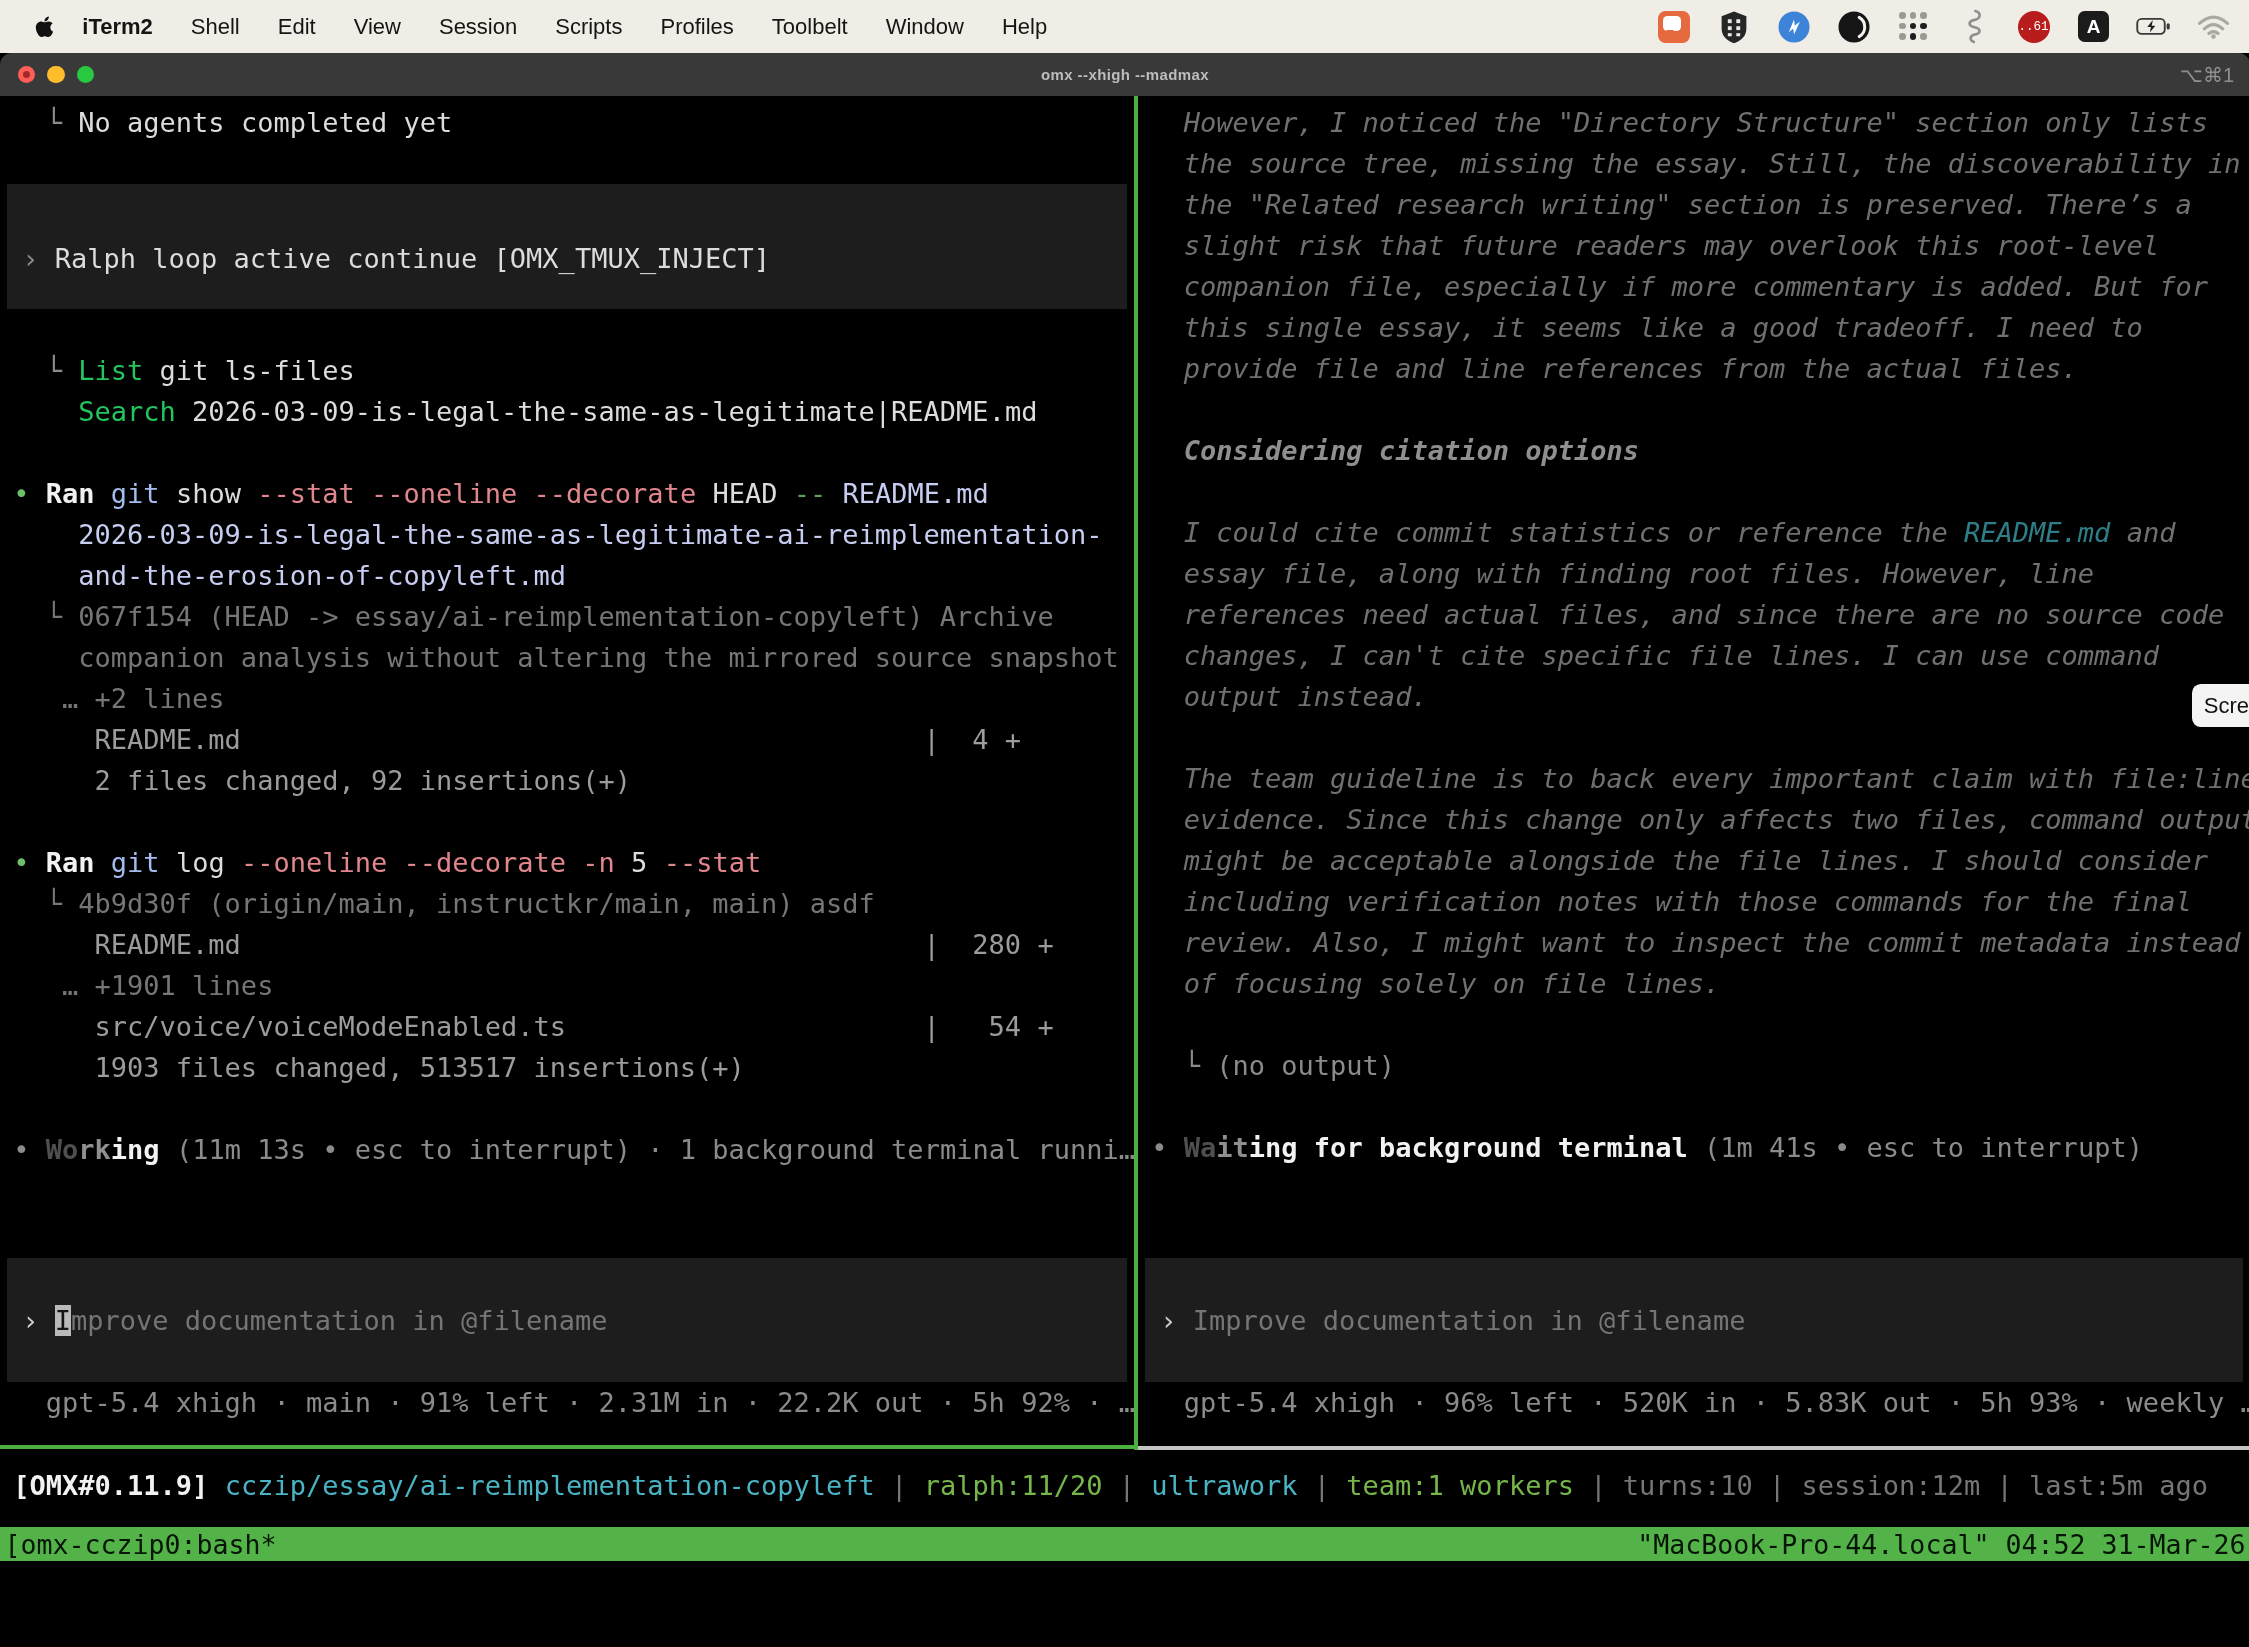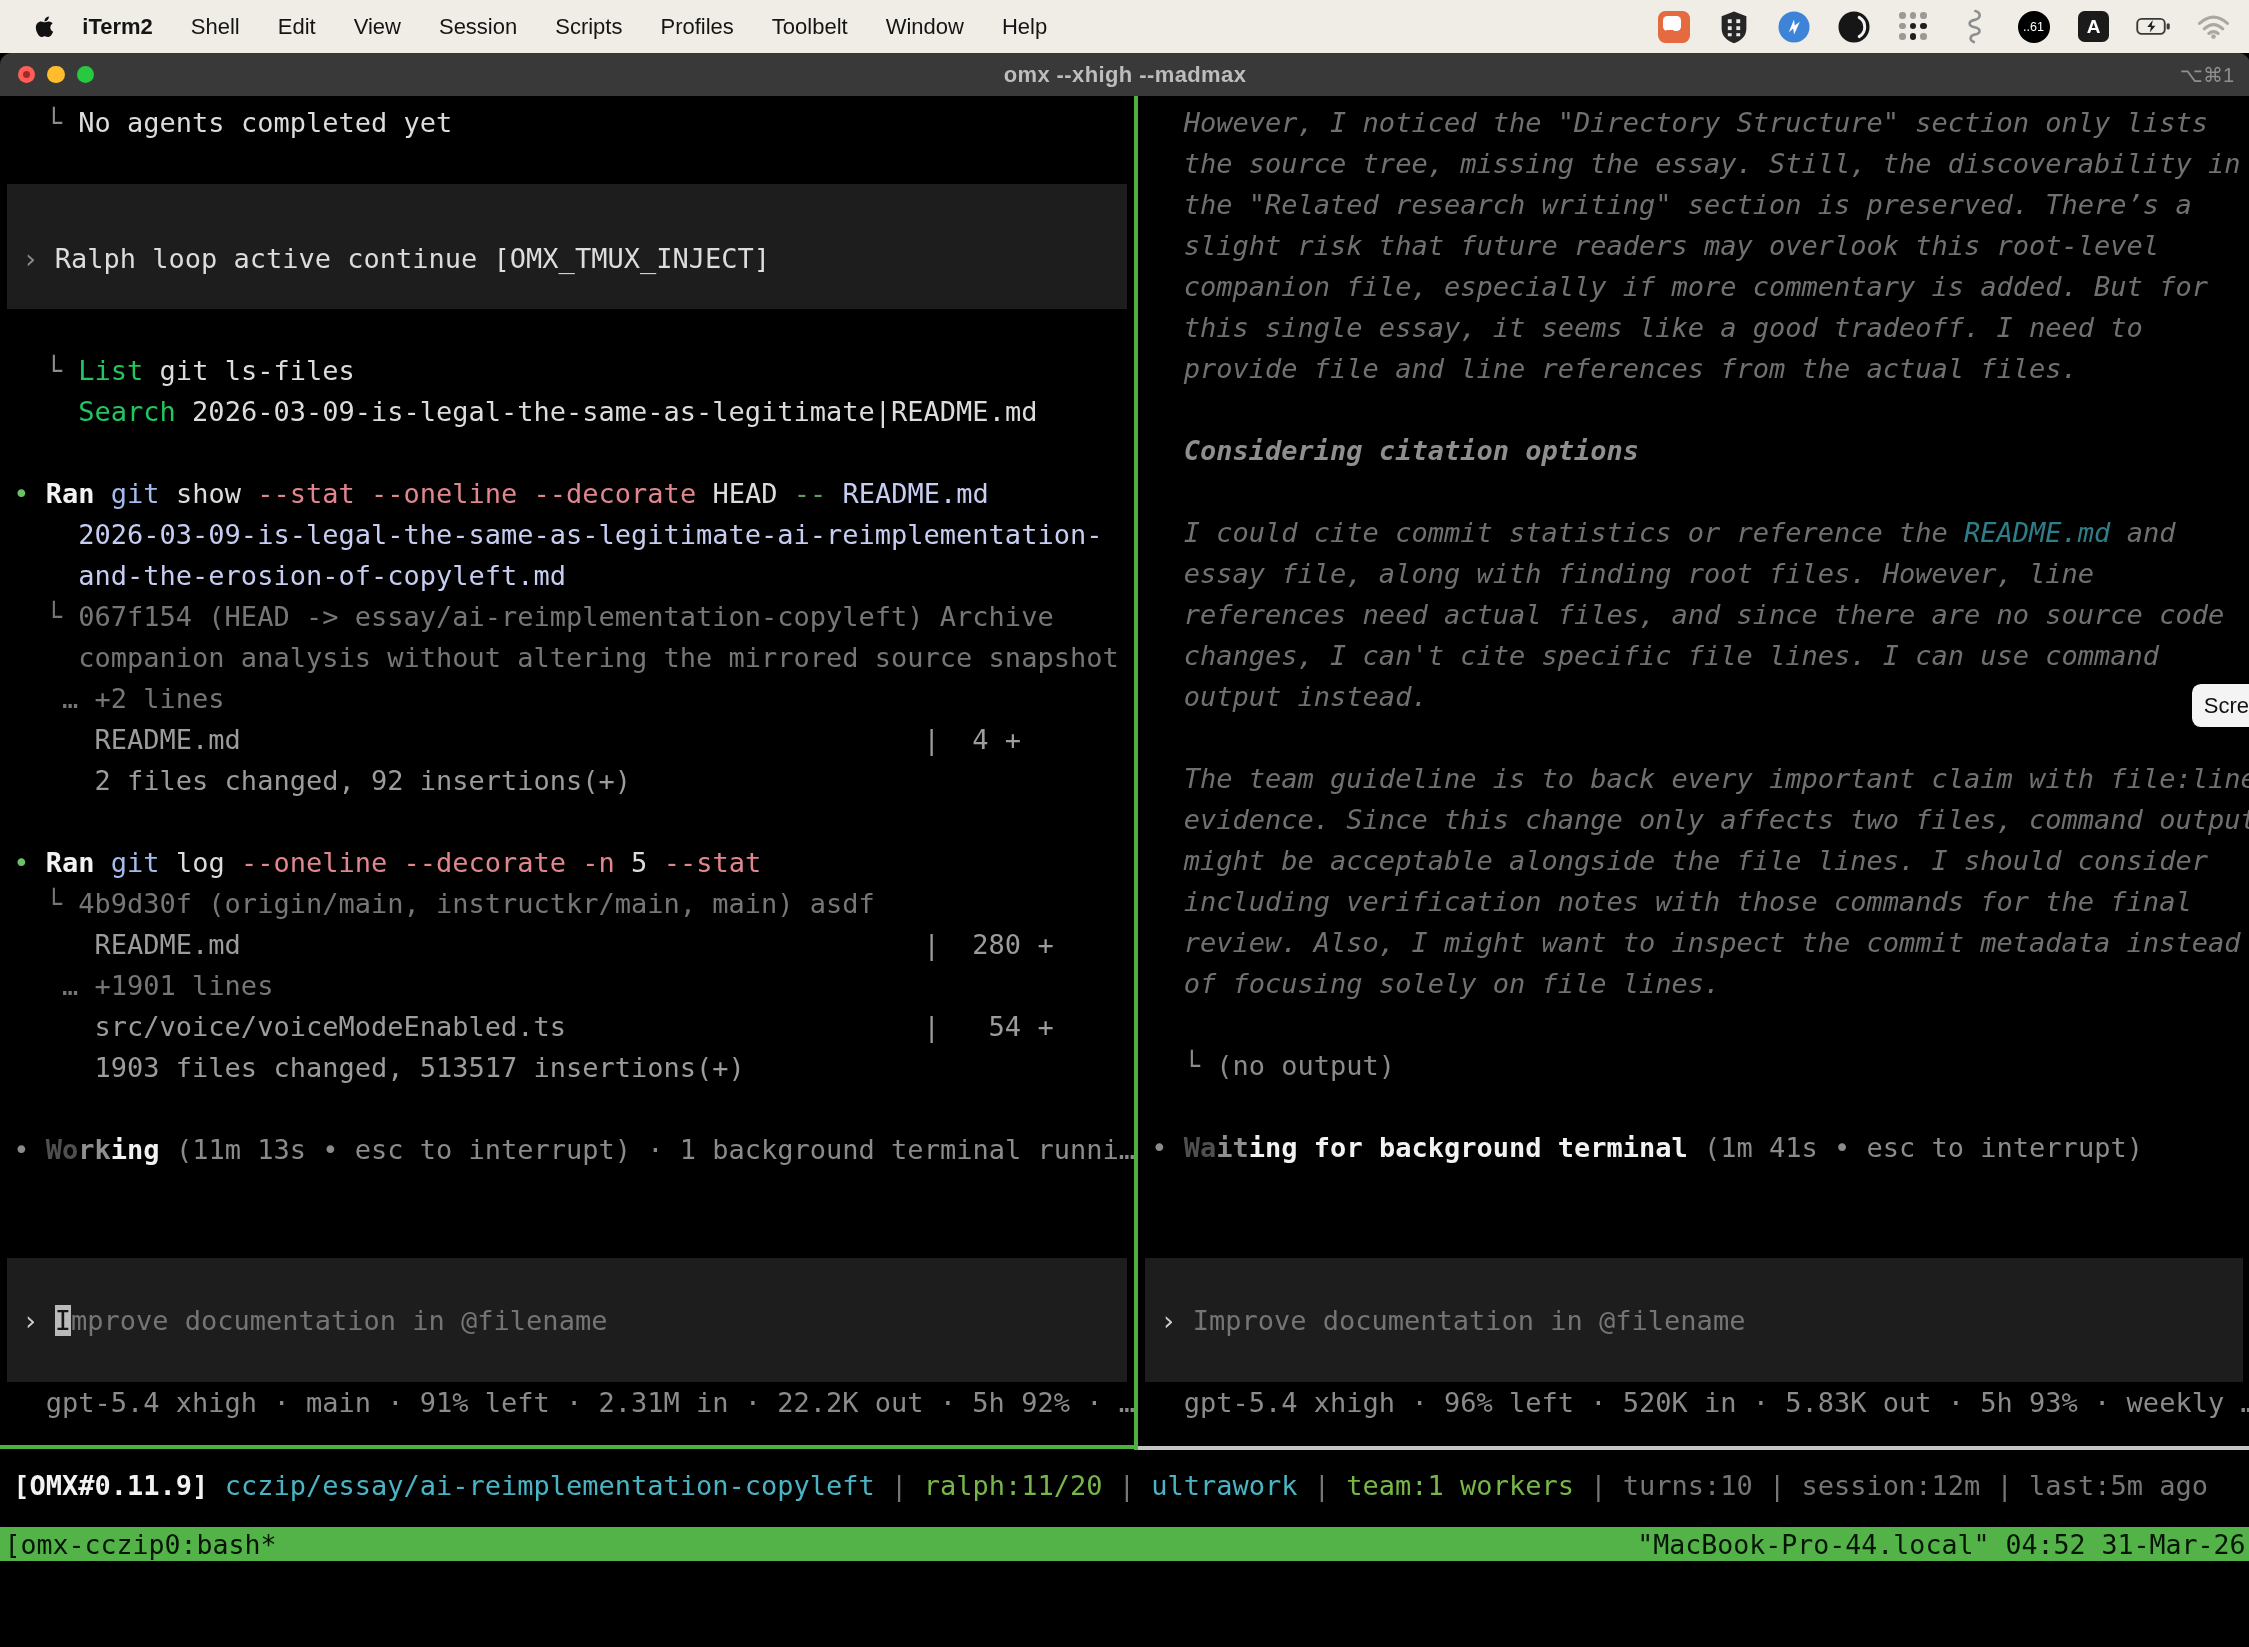--- a/index.html
+++ b/index.html
@@ -15,35 +15,35 @@
   .mb-item.first{font-weight:700;}
   .mb-status{margin-left:auto;display:flex;gap:25px;align-items:center;}
   .ic{display:flex;align-items:center;justify-content:center;width:35px;height:35px;}
   .ic-chat{width:32px;height:32px;background:#e56a40;border-radius:7.4px;position:relative;}
   .ic-chat .bubble{position:absolute;left:5.9px;top:5.9px;width:17.7px;height:14.8px;background:#fff;border-radius:4.4px;}
   .ic-chat .tail{position:absolute;left:8.9px;top:19px;width:0;height:0;border-left:4.4px solid transparent;
     border-right:4.4px solid transparent;border-top:7.4px solid #e56a40;}
   .ic-dots{display:grid;grid-template-columns:repeat(3,7.4px);grid-template-rows:repeat(3,7.4px);gap:3px;}
   .ic-dots i{width:6.6px;height:6.6px;border-radius:50%;}
   .dot-l{background:#9a9a94;} .dot-d{background:#1f1f1f;}
-  .ic-61{width:32px;height:32px;border-radius:50%;background:#000000;color:#fff;
-    font-family:Liberation Sans, sans-serif;font-size:12.5px;display:flex;align-items:center;justify-content:center;}
+  .ic-61{width:32px;height:32px;border-radius:50%;background:#b91c1c;color:#fff;
+    font-family:Liberation Mono, monospace;font-size:12.5px;display:flex;align-items:center;justify-content:center;}
   .ic-a{width:31px;height:31px;border-radius:6.6px;background:#1b1b1b;color:#fff;font-weight:700;
     font-family:"Liberation Sans",sans-serif;font-size:19px;display:flex;align-items:center;justify-content:center;}
 
   
   .titlebar{position:absolute;left:0;top:53px;width:2250px;height:43px;background:#393939;
     border-radius:11.8px 11.8px 0 0;display:flex;align-items:center;font-family:"Liberation Sans",sans-serif;}
   .lights{position:absolute;left:17.7px;top:0;height:43px;display:flex;align-items:center;gap:11.8px;}
   .light{width:17.7px;height:17.7px;border-radius:50%;}
   .light.red{background:#ff5e57;position:relative;}
   .light.red::after{content:"";position:absolute;left:5.2px;top:5.2px;width:7.4px;height:7.4px;border-radius:50%;background:#9e2b25;}
   .light.yellow{background:#ffbd2e;}
   .light.green{background:#28c841;}
-  .win-title{margin:16px auto;color:#bdbdbd;font-size:22px;font-weight:600;letter-spacing:0.4px;}
+  .win-title{margin:16px auto;color:#bdbdbd;font-size:15px;font-weight:600;letter-spacing:0.4px;}
   .win-shortcut{position:absolute;right:16px;top:0;height:43px;display:flex;align-items:center;color:#8f8f8f;font-size:20px;}
 
   
   .pane{position:absolute;top:96px;height:1349px;background:#000;overflow:hidden;}
   .pane-left{left:0;width:1134px;border-radius:11px;}
   .pane-right{left:1138px;width:1112px;}
   .flow{position:absolute;left:0;right:0;top:5.9px;}
   .line{height:41px;line-height:41px;white-space:pre;overflow:hidden;
     font-family:"DejaVu Sans Mono",monospace;font-size:27px;padding-left:13.3px;color:#dcdcdc;}
   .tbox{background:#1d1d1e;margin:0 7.4px;height:125px;display:flex;align-items:center;}

